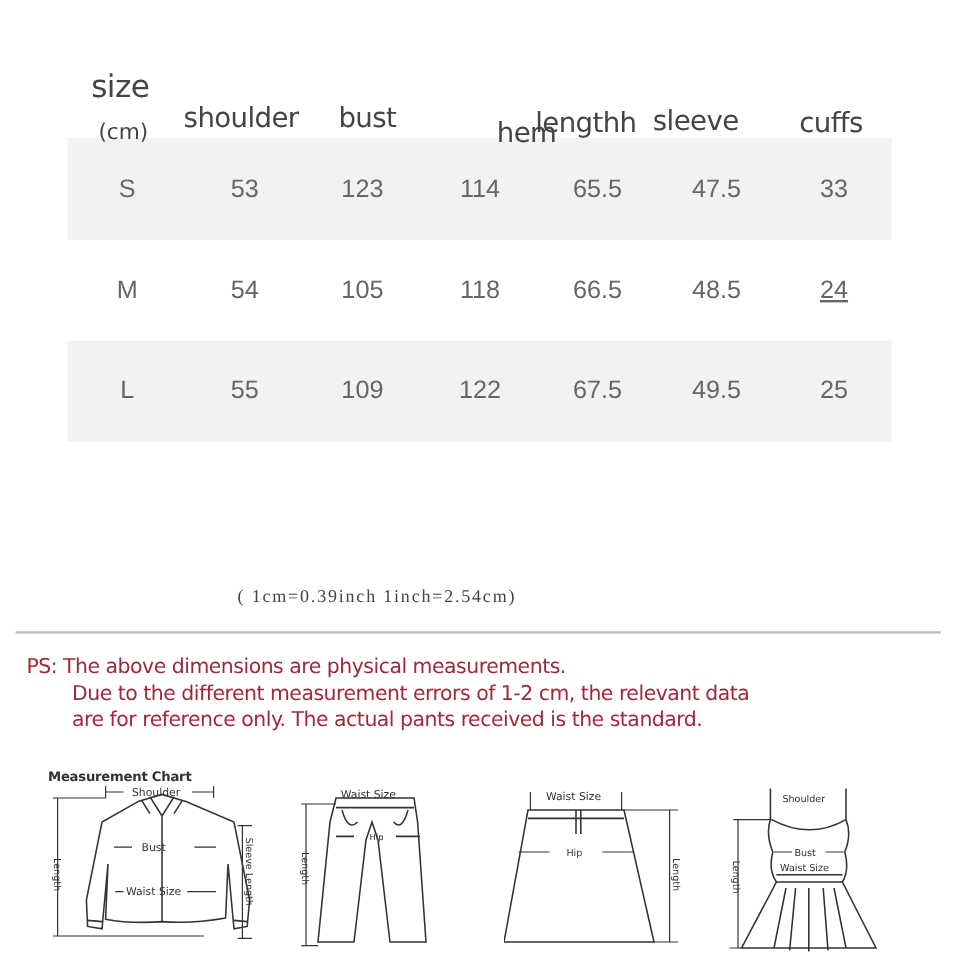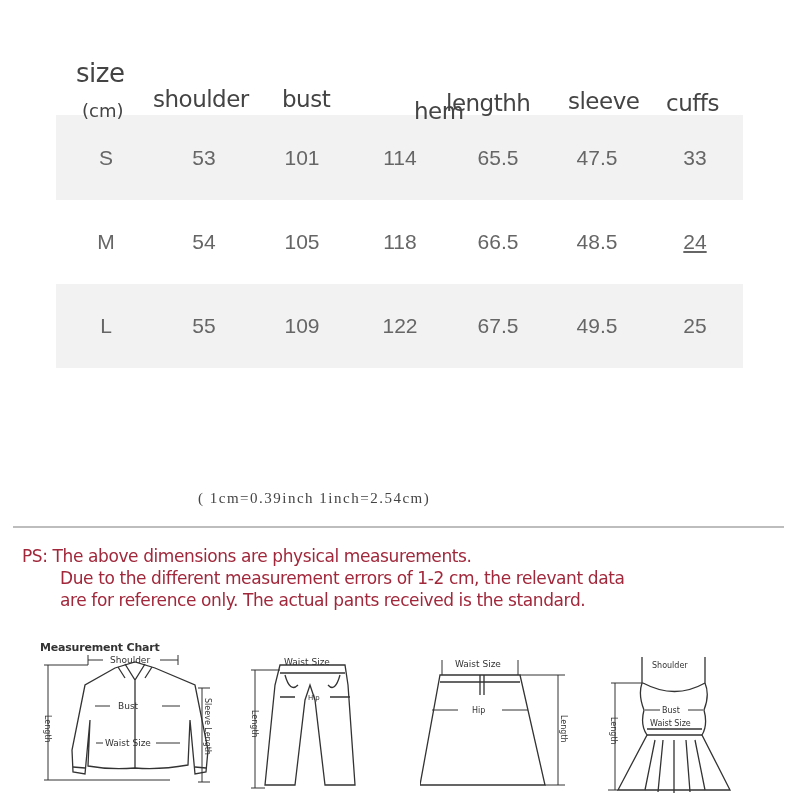--- a/index.html
+++ b/index.html
@@ -31,27 +31,27 @@
   <div class="row-bg" style="top:115px;height:85px;"></div>
   <div class="row-bg" style="top:284px;height:84px;"></div>
 
   <div class="size-big">size</div>
   <div class="size-unit">(cm)</div>
 
   <div class="hdr" style="left:153px;">shoulder</div>
   <div class="hdr" style="left:282px;">bust</div>
   <div class="hdr" style="left:374px;top:98px;margin-left:40px;">hem</div>
   <div class="hdr" style="left:446px;top:90px;">lengthh</div>
-  <div class="hdr" style="left:568px;top:88px;">sleeve</div>
+  <div class="hdr" style="left:544px;top:88px;">sleeve</div>
   <div class="hdr" style="left:666px;top:90px;">cuffs</div>
 
   <div>
     <div class="cell" style="left:106px;top:146px;">S</div>
     <div class="cell" style="left:204px;top:146px;">53</div>
-    <div class="cell" style="left:302px;top:146px;">101</div>
+    <div class="cell" style="left:302px;top:146px;">123</div>
     <div class="cell" style="left:400px;top:146px;">114</div>
     <div class="cell" style="left:498px;top:146px;">65.5</div>
     <div class="cell" style="left:597px;top:146px;">47.5</div>
     <div class="cell" style="left:695px;top:146px;">33</div>
   </div>
 
   <div>
     <div class="cell" style="left:106px;top:230px;">M</div>
     <div class="cell" style="left:204px;top:230px;">54</div>
     <div class="cell" style="left:302px;top:230px;">105</div>

